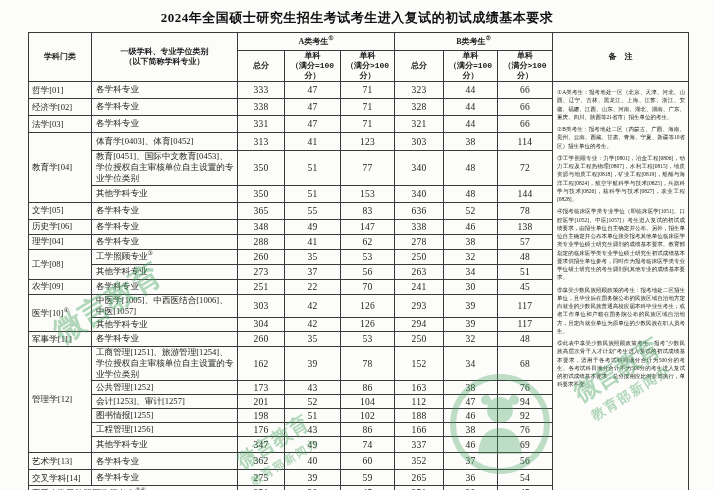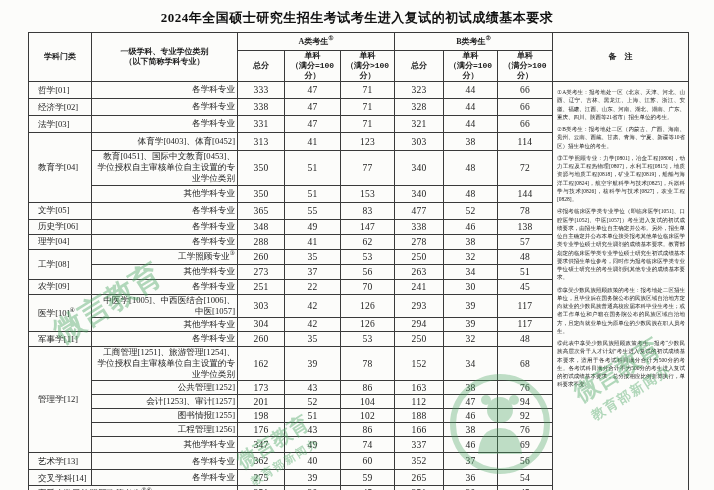--- a/index.html
+++ b/index.html
@@ -5,22 +5,22 @@
   html,body{margin:0;padding:0;background:#e8e8e8;}
   .page{position:relative;width:714px;height:490px;background:#fcfcfa;overflow:hidden;
         font-family:"Liberation Serif","DejaVu Serif",serif;color:#1c1c1c;}
   .title{position:absolute;top:9px;left:0;width:100%;text-align:center;
          font-size:13px;font-weight:bold;color:#101010;letter-spacing:.5px;}
   table.score{position:absolute;left:28px;top:32px;width:660px;border-collapse:collapse;
         table-layout:fixed;border:1.5px solid #1f1f1f;background:transparent;}
   th,td{border:1px solid #3a3a3a;overflow:hidden;padding:0 2px;vertical-align:middle;}
   thead th{font-size:8px;font-weight:bold;text-align:center;line-height:1.25;}
   .pre{white-space:pre-line;font-family:Liberation Mono, monospace;}
-  td.cat{font-size:8.6px;text-align:left;padding-left:9px;line-height:1.2;}
-  td.sub{font-size:8.6px;text-align:right;padding-left:4px;line-height:1.3;}
+  td.cat{font-size:8.6px;text-align:left;padding-left:3px;line-height:1.2;}
+  td.sub{font-size:8.6px;text-align:left;padding-left:4px;line-height:1.3;}
   td.num{font-size:9.5px;text-align:center;letter-spacing:.3px;}
   td.remarks{vertical-align:top;padding:6px 3px 2px 4px;font-size:5.5px;line-height:1.5;
              text-align:justify;color:#222;}
   td.remarks p{margin:0 0 4px 0;}
   sup{font-size:6px;line-height:0;vertical-align:super;}
   
   .wm{position:absolute;pointer-events:none;font-weight:bold;
       font-family:"Liberation Sans","DejaVu Sans",sans-serif;}
   .wm-text{color:rgba(74,164,98,.42);transform:rotate(-32deg);transform-origin:left top;
            white-space:nowrap;text-align:center;}
@@ -134,21 +134,21 @@
         <td class="num">340</td>
         <td class="num">48</td>
         <td class="num">144</td>
       </tr>
       <tr style="height:17px">
         <td class="cat">文学[05]</td>
         <td class="sub">各学科专业</td>
         <td class="num">365</td>
         <td class="num">55</td>
         <td class="num">83</td>
-        <td class="num">477</td>
+        <td class="num">636</td>
         <td class="num">52</td>
         <td class="num">78</td>
       </tr>
       <tr style="height:15px">
         <td class="cat">历史学[06]</td>
         <td class="sub">各学科专业</td>
         <td class="num">348</td>
         <td class="num">49</td>
         <td class="num">147</td>
         <td class="num">338</td>

